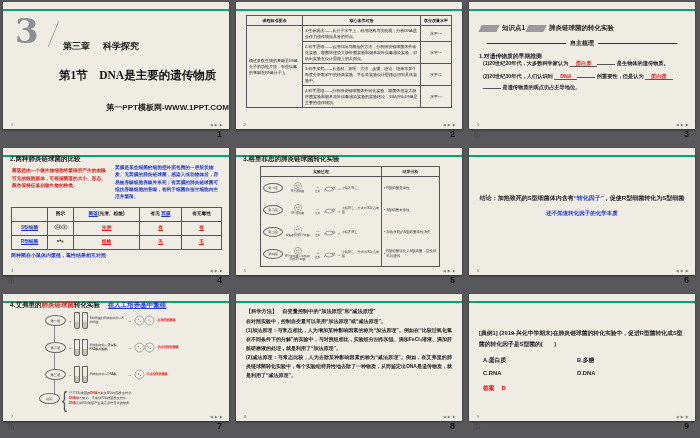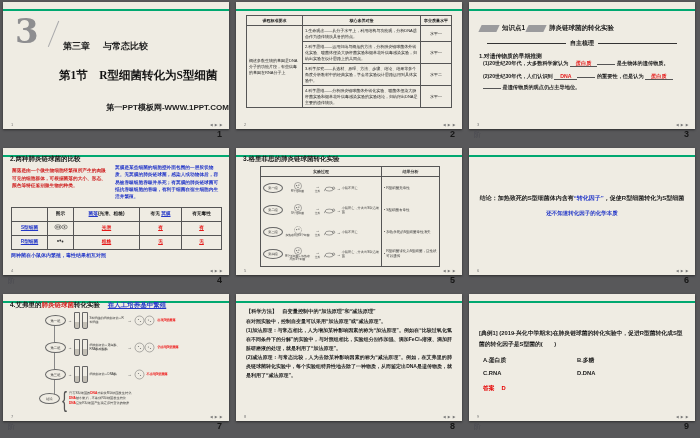--- a/index.html
+++ b/index.html
@@ -96,23 +96,23 @@
 <body>
 
 <div class="cell" style="left:0;top:0">
   <div class="slide">
     <div class="gline"></div>
     <div class="s1-num">3</div>
     <div class="s1-slash"></div>
     <div class="s1-chap">
       <span>第三章</span>
       <span style="display:inline-block;width:8px"></span>
-      <span>与常态比较</span>
-    </div>
-    <div class="s1-sec">第1节　R型细菌转化为S型细菌</div>
+      <span>科学探究</span>
+    </div>
+    <div class="s1-sec">第1节　DNA是主要的遗传物质</div>
     <div class="s1-site">第一PPT模板网-WWW.1PPT.COM</div>
     <div class="pg">1</div>
     <div class="nav">◀ ▶ ▶</div>
   </div>
   <div class="cellnum">1</div>
 </div>
 
 <div class="cell" style="left:233px;top:0">
   <div class="slide">
     <div class="gline"></div>

